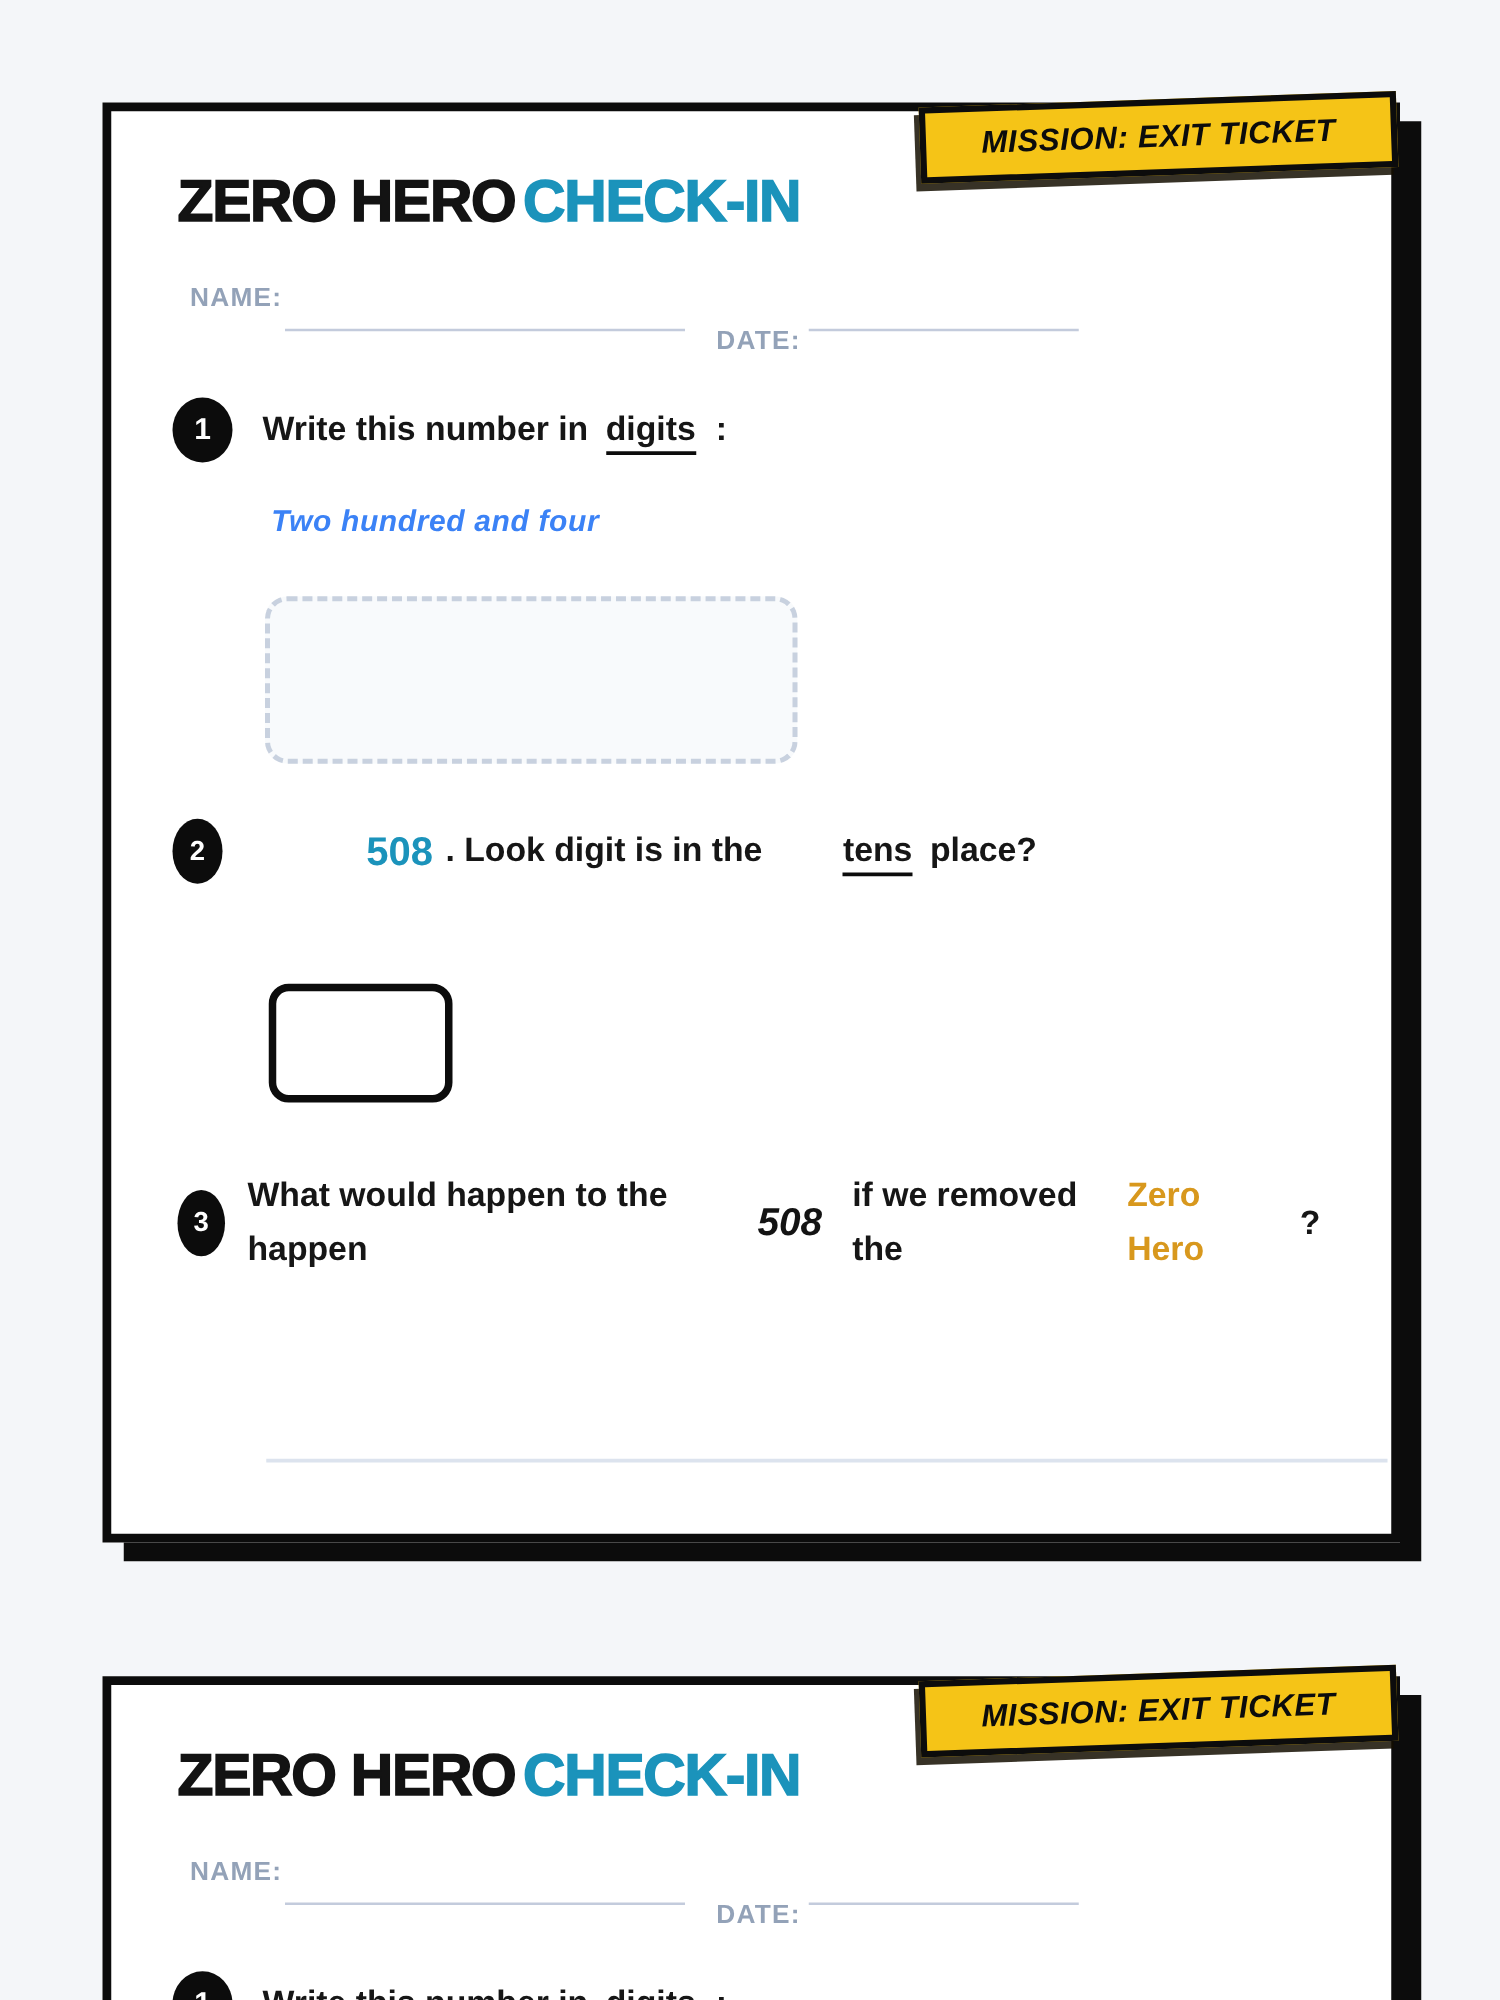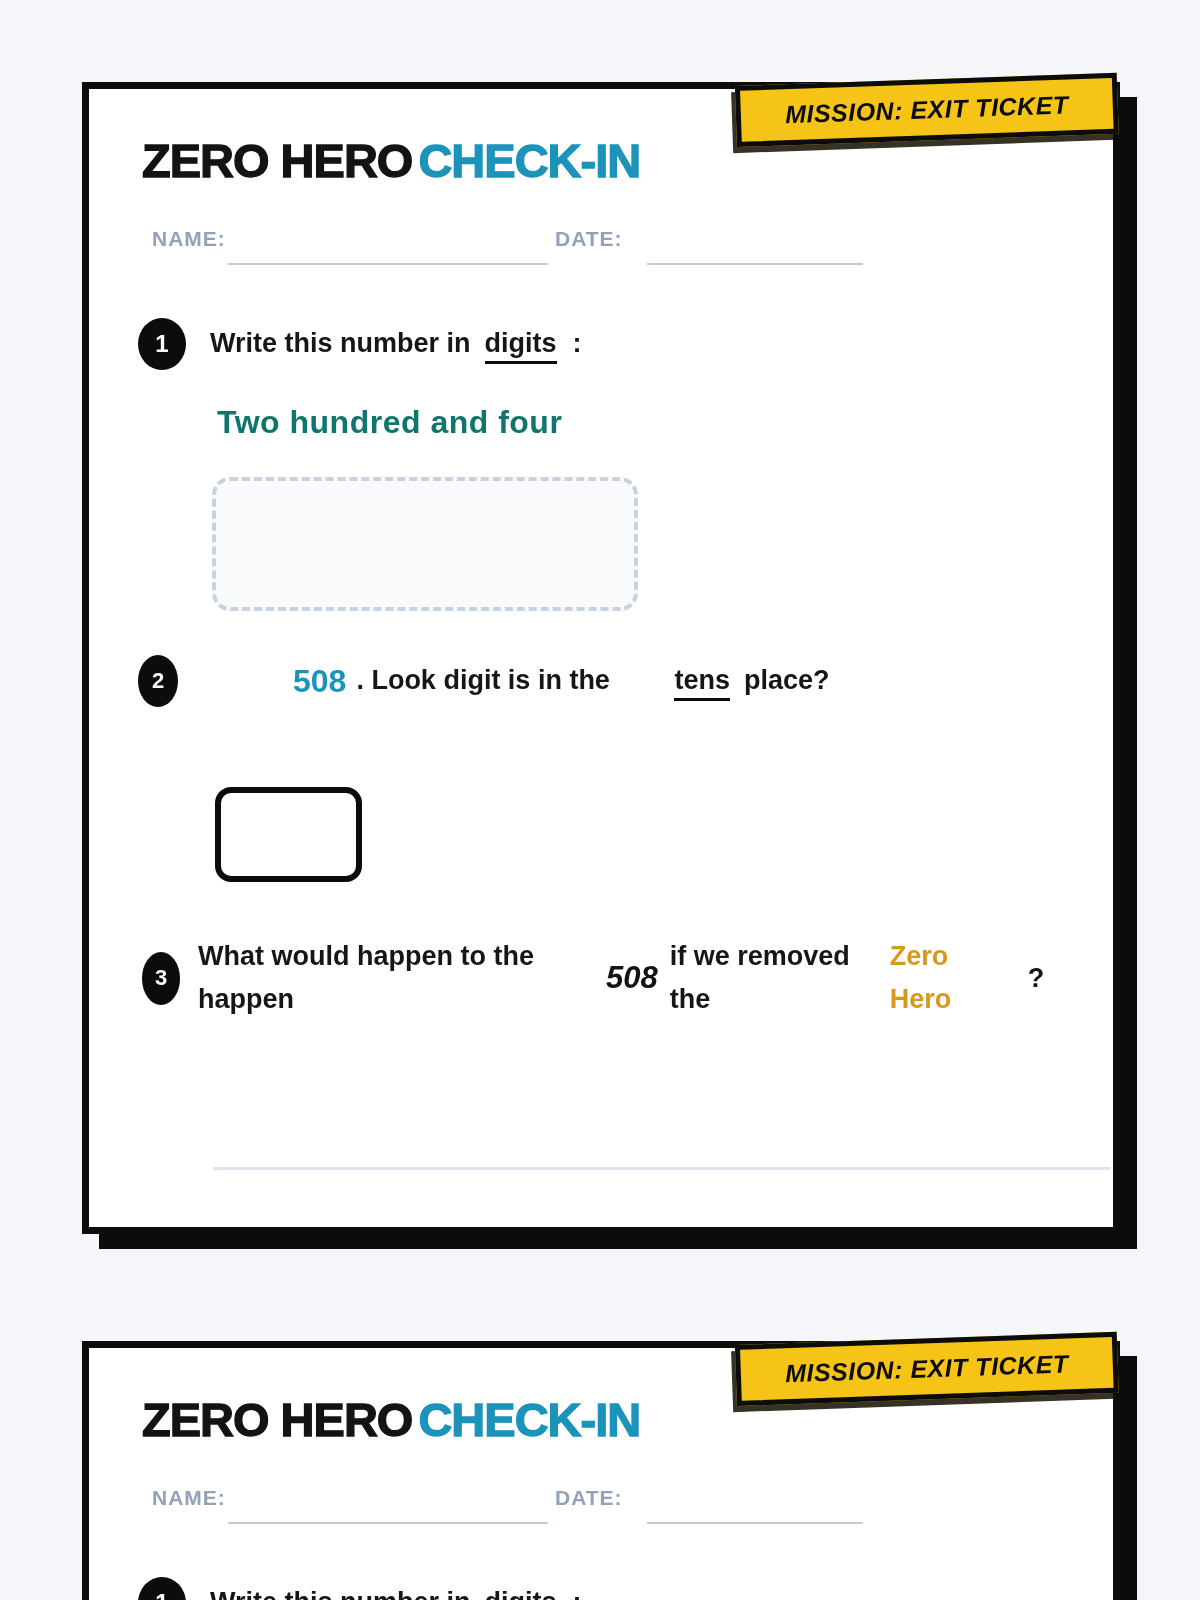--- a/index.html
+++ b/index.html
@@ -42,21 +42,21 @@
     color:#131313; white-space:nowrap; -webkit-text-stroke:1.3px currentColor;
   }
   .title .t-accent { color:#1B93BB; -webkit-text-stroke:1.3px currentColor; margin-left:6px; }
 
   
   .field-label {
     top:138px; font-size:21px; font-weight:bold; letter-spacing:1px;
     color:#93A2B8;
   }
   .name-label { left:51px;margin-left:12px; }
-  .date-label { left:466px; }
+  .date-label { left:484px;margin-top:34px; }
   .write-line { top:174px; border-bottom:2px solid #C3CBDC; height:0; }
   .name-line { left:139px; width:320px; }
   .date-line { left:558px; width:216px; }
 
   
   .qnum {
     flex:none; background:#0C0C0C; color:#FFFFFF; border-radius:50%;
     display:flex; align-items:center; justify-content:center;
     font-weight:bold;
   }
@@ -64,22 +64,22 @@
   .u-thick { border-bottom:3px solid #0C0C0C; padding-bottom:3px; }
 
   
   .q1-row { left:49px; top:229px; display:flex; align-items:center; width:950px; }
   .q1-row .qnum { width:48px; height:52px; font-size:24px; }
   .q1-row .q-text { margin-left:24px; white-space:nowrap;text-align:center; }
   .q1-row .u-thick { margin-left:14px; }
   .q1-row .colon { margin-left:16px; }
 
   .number-words {
-    left:128px; top:315px; font-size:32px; font-weight:bold; 
-    color:#0f766e; letter-spacing:0.5px; white-space:nowrap;
+    left:128px; top:315px; font-size:24px; font-weight:bold; font-style:italic;
+    color:#3b82f6; letter-spacing:0.5px; white-space:nowrap;
   }
 
   .dashed-box {
     left:123px; top:388px; width:426px; height:134px;
     border:4px dashed #C8D1DF; border-radius:18px; background:#F8FAFC;
   }
 
   
   .q2-row { left:49px; top:566px; width:965px; display:flex; align-items:center; }
   .q2-row .qnum { width:40px; height:52px; font-size:22px; }
@@ -92,21 +92,21 @@
   .solid-box {
     left:126px; top:698px; width:147px; height:95px;
     border:6px solid #0C0C0C; border-radius:16px; background:#FFFFFF;
   }
 
   
   .q3-row { left:49px; top:846px; width:985px; display:flex; align-items:center; }
   .q3-row .qnum { width:38px; height:53px; font-size:22px; margin-left:4px; }
   .q3-p1 { width:360px; margin-left:18px; }
   .q3-val { margin-left:48px; font-size:31px; font-weight:bold; font-style:italic; color:#131313; white-space:nowrap; }
-  .q3-p2 { width:198px; margin-left:12px; }
+  .q3-p2 { width:198px; margin-left:24px; }
   .q3-hl { width:84px; margin-left:22px; color:#D8981D; }
   .q3-qmark { margin-left:54px; }
 
   .divider { left:124px; top:1078px; width:897px; border-top:3px solid #DCE3EE; height:0; }
 </style>
 </head>
 <body>
 
 <div class="page">
 

